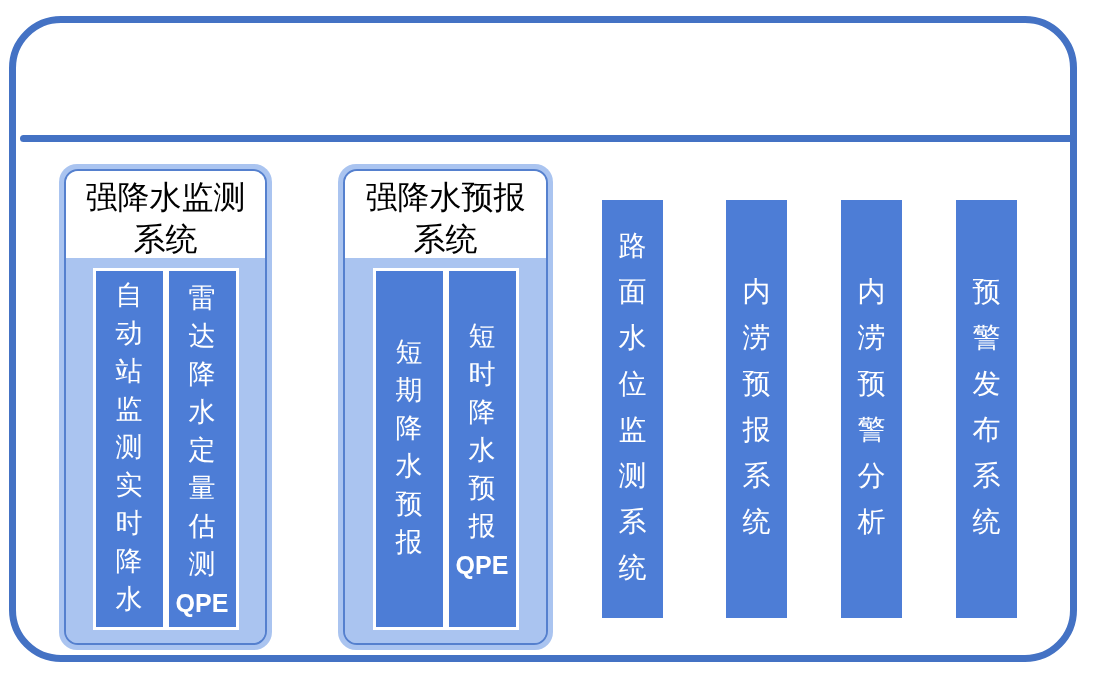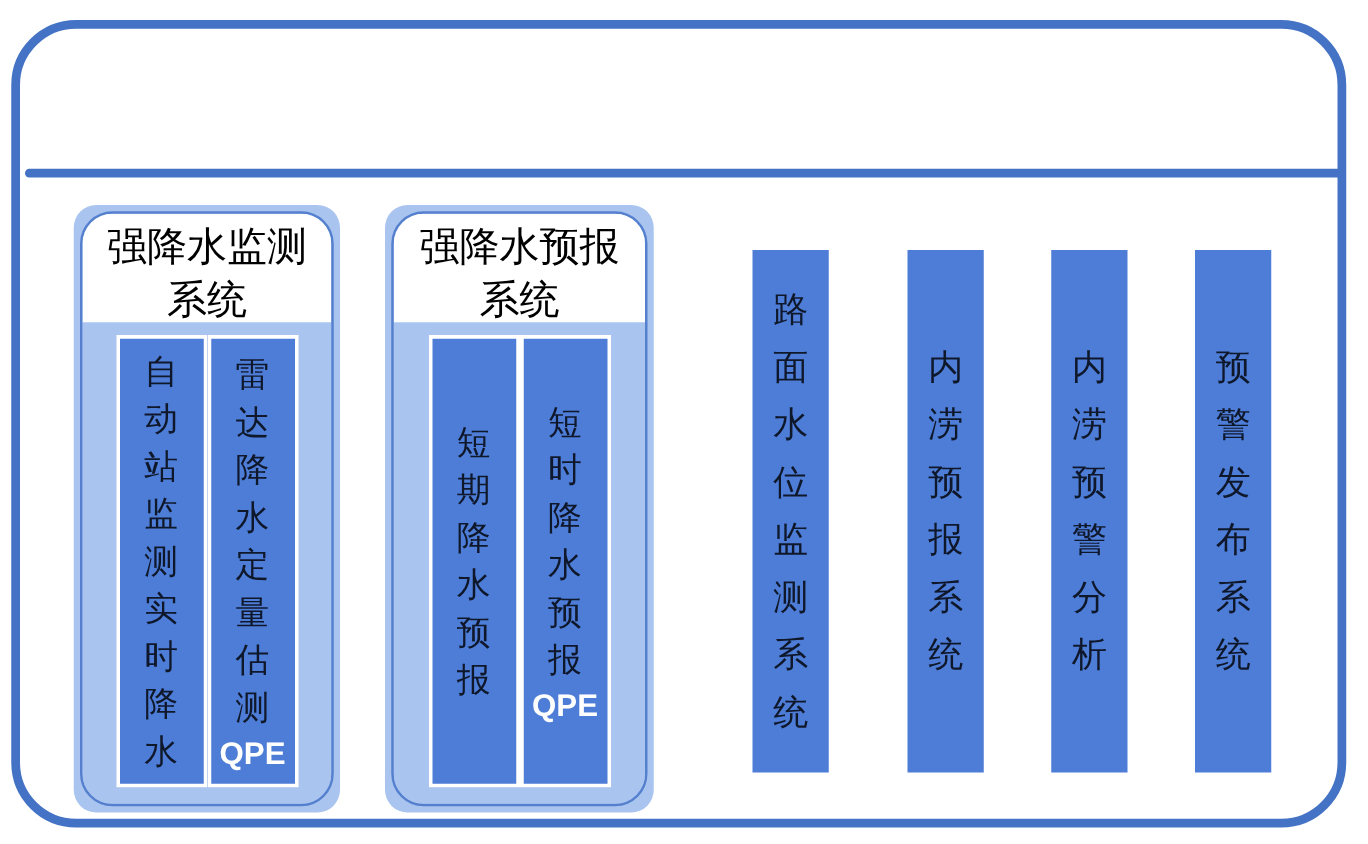--- a/index.html
+++ b/index.html
@@ -26,43 +26,43 @@
   .divider{
     position:absolute;left:20px;top:135px;width:1054px;height:7px;
     background:#4472C4;border-radius:4px;
   }
   
   .group{
     position:absolute;top:164px;height:486px;box-sizing:border-box;
     background:#AAC4F0;border-radius:18px;padding:5px;
   }
   .group-1{left:59px;width:213px;}
-  .group-2{left:308px;width:215px;}
+  .group-2{left:338px;width:215px;}
   .group-inner{
-    height:100%;box-sizing:border-box;border:2px solid #5580CE;border-radius:26px;
+    height:100%;box-sizing:border-box;border:2px solid #5580CE;border-radius:14px;
     overflow:hidden;display:flex;flex-direction:column;
   }
   .group-header{
     background:#ffffff;text-align:center;padding-top:5px;height:82px;
     font-family:"Liberation Serif","DejaVu Serif",serif;
     font-size:32px;line-height:42px;color:#000;
   }
   .group-body{
     flex:1;background:#AAC4F0;display:flex;flex-direction:row;
     justify-content:center;padding:10px 0 13px 0;
   }
   .gbar{
     width:73px;box-sizing:border-box;background:#4D7DD6;border:3px solid #ffffff;
     display:flex;flex-direction:column;align-items:center;justify-content:center;
   }
   
   .vtext{
     display:block;width:1.2em;word-break:break-all;text-align:center;
-    font-family:Liberation Sans, sans-serif;
-    color:#0f172a;font-size:27px;line-height:38px;
+    font-family:Liberation Mono, monospace;
+    color:#ffffff;font-size:27px;line-height:38px;
   }
   .qpe{
     display:block;color:#ffffff;font-weight:bold;font-size:25px;line-height:30px;
     margin-top:3px;font-family:"Liberation Sans","DejaVu Sans",sans-serif;
   }
   
   .sbar{
     position:absolute;top:200px;height:418px;width:61px;background:#4D7DD6;
     display:flex;align-items:center;justify-content:center;
   }

